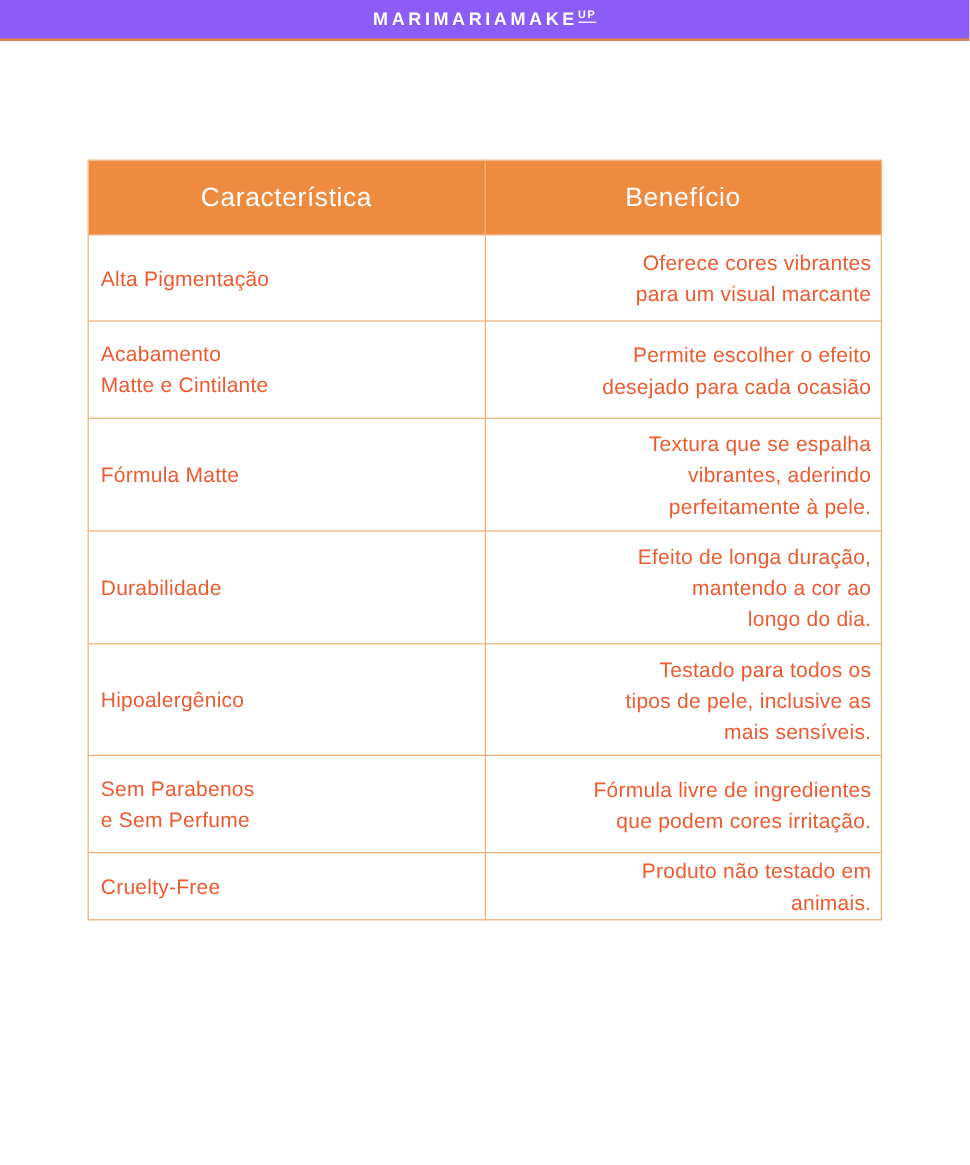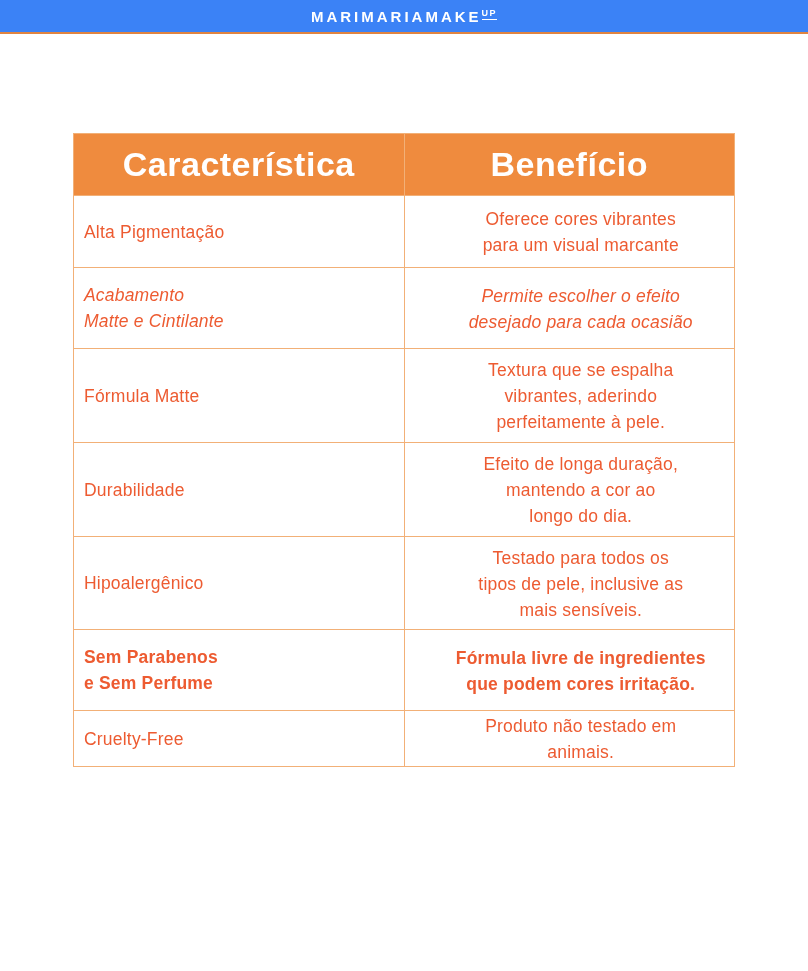--- a/index.html
+++ b/index.html
@@ -7,21 +7,21 @@
     padding: 0;
     background: #ffffff;
     width: 808px;
     height: 971px;
     font-family: "Liberation Sans", sans-serif;
     overflow: hidden;
   }
   .topbar {
     width: 808px;
     height: 32px;
-    background: #3b82f6;
+    background: #8b5cf6;
     border-bottom: 2px solid #E08440;
     display: flex;
     align-items: center;
     justify-content: center;
   }
   .logo {
     color: #ffffff;
     font-weight: bold;
     font-size: 15px;
     letter-spacing: 3px;
@@ -46,52 +46,52 @@
     width: 662px;
     table-layout: fixed;
   }
   th, td {
     border: 1.5px solid #F2B077;
     margin: 0;
   }
   th {
     background: #EF8B3E;
     color: #ffffff;
-    font-size: 34px;
-    font-weight: bold;
+    font-size: 22px;
+    font-weight: normal;
     height: 59px;
     text-align: center;
     vertical-align: middle;
     letter-spacing: 0.5px;
   }
   td {
     color: #ED5B31;
     font-size: 17.5px;
     line-height: 26px;
     vertical-align: middle;
     white-space: pre-line;
     letter-spacing: 0.2px;
   }
   td.feature {
     width: 330px;
     text-align: left;
     padding: 0 10px;
   }
   td.benefit {
     width: 331px;
-    text-align: center;
+    text-align: right;
     padding: 1px 8px 0 31px;
   }
   tr.r1 { height: 72px; }
-  tr.r2 { height: 81px; font-style: italic; }
+  tr.r2 { height: 81px; }
   tr.r3 { height: 94px; }
   tr.r4 { height: 94px; }
   tr.r5 { height: 93px; }
   tr.r6 { height: 72px; }
-  tr.r7 { height: 81px; font-weight: bold; }
+  tr.r7 { height: 81px; }
   tr.r8 { height: 56px; }
 </style>
 </head>
 <body>
 
 <div class="topbar">
   <div class="logo"><span>MARIMARIAMAKE</span><span class="sup">UP</span></div>
 </div>
 
 <div class="table-wrap">

